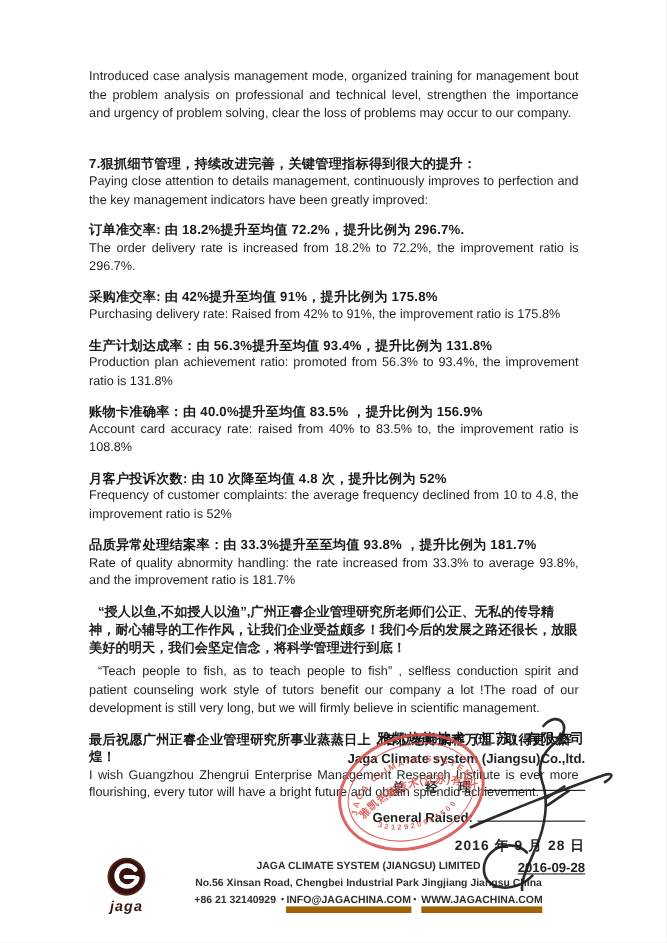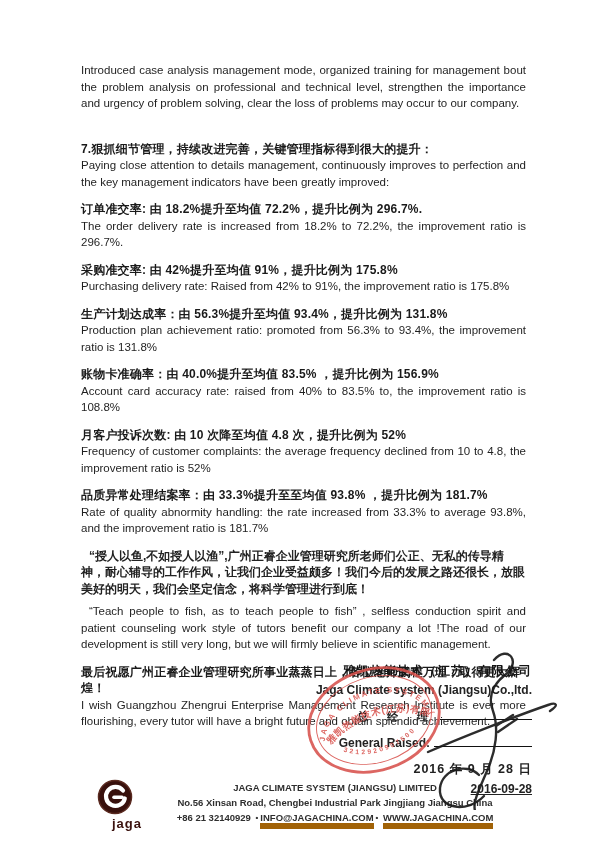--- a/index.html
+++ b/index.html
@@ -65,21 +65,21 @@
     width: 172px; height: 164px;
     z-index: 3;
   }
   
   .footer {
     position: absolute;
     left: 0; right: 0; top: 776px; height: 64px;
     z-index: 1;
   }
   .logo {
-    position: absolute; left: 88px; top: 3px; width: 54px; text-align: right;
+    position: absolute; left: 88px; top: 3px; width: 54px; text-align: center; font-style: italic;
   }
   .logo-mark { display: block; margin: 0 auto; }
   .logo-word {
     display: block; margin-top: 1px;
     font-weight: 700; font-size: 13px; color: #3b120e; letter-spacing: 1px;
   }
   .footer-text {
     position: absolute; left: 150px; width: 370px; top: 4px;
     text-align: center; font-size: 9.5px; font-weight: 700;
     color: #2e2e2e; line-height: 15px;

